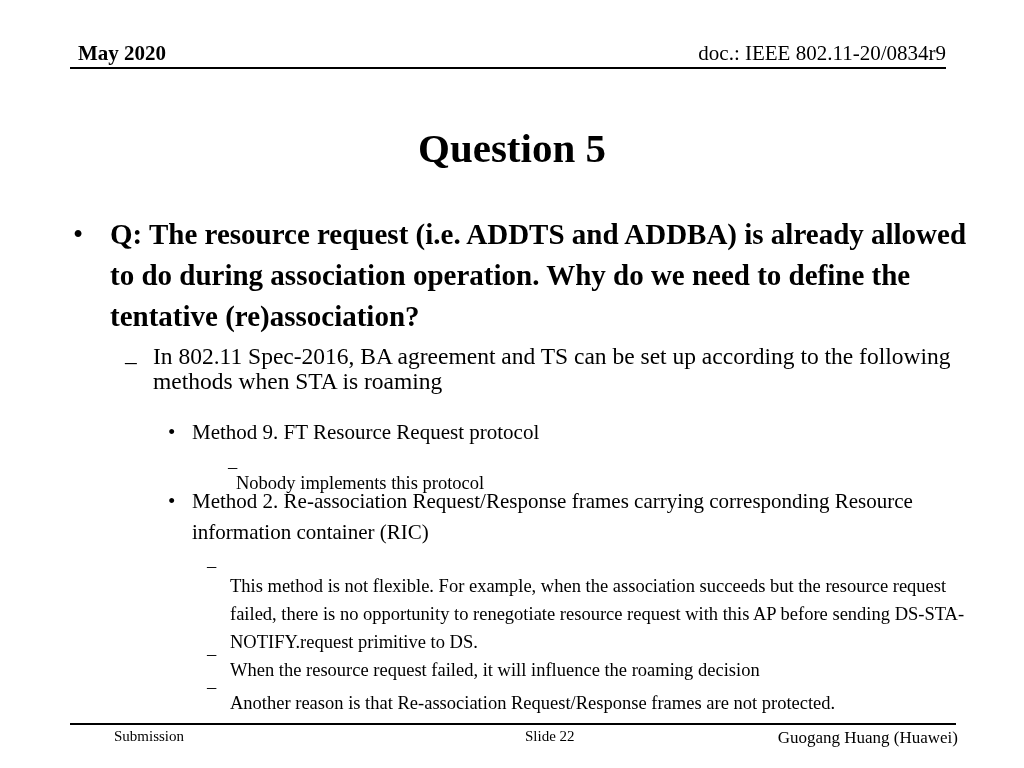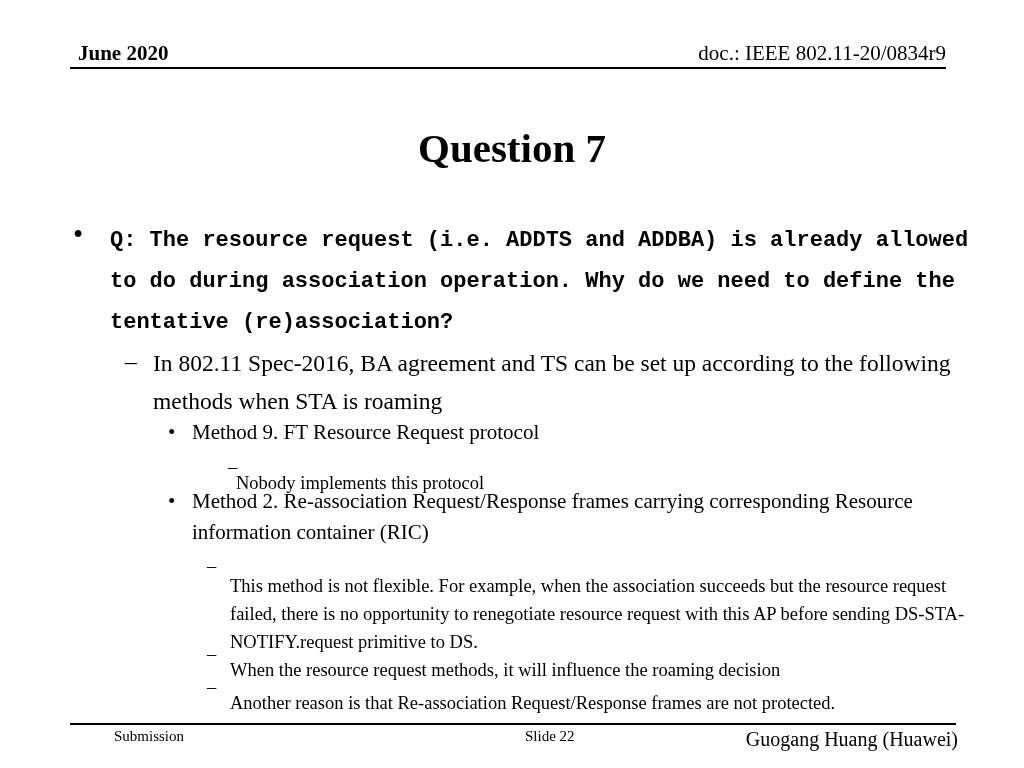--- a/index.html
+++ b/index.html
@@ -5,43 +5,43 @@
     html, body { margin:0; padding:0; }
     body {
       width:1024px; height:768px; background:#ffffff; position:relative; overflow:hidden;
       font-family:"Liberation Serif", "DejaVu Serif", serif; color:#000;
     }
     .hdr-left { position:absolute; left:78px; top:41px; font-size:21px; font-weight:bold; }
     .hdr-right { position:absolute; right:78px; top:41px; font-size:21px; font-weight:normal; }
     .hdr-line { position:absolute; left:70px; width:876px; top:67px; height:2px; background:#000; }
     .title { position:absolute; left:0; width:1024px; top:122px; text-align:center; font-size:41px; font-weight:bold; line-height:52px; }
     .content { position:absolute; left:0; top:0; width:1024px; }
-    .l1 { position:absolute; left:110px; top:220px; width:880px; font-size:22px; font-weight:bold; line-height:41px;font-family:Liberation Mono, monospace; }
+    .l1 { position:absolute; left:110px; top:214px; width:880px; font-size:29px; font-weight:bold; line-height:41px; }
     .l1-bullet { position:absolute; left:73px; top:214px; font-size:29px; line-height:41px; }
-    .l2 { position:absolute; left:153px; top:344px; width:830px; font-size:23.5px; line-height:38px; }
+    .l2 { position:absolute; left:153px; top:344px; width:830px; font-size:23.5px; line-height:25px; }
     .l2-dash { position:absolute; left:125px; top:344px; font-size:23.5px; line-height:34px; }
     .l3 { position:absolute; left:192px; font-size:21px; line-height:31px; width:800px; }
     .l3-bullet { position:absolute; left:168px; font-size:21px; line-height:31px; }
     .l4 { position:absolute; left:230px; font-size:18.5px; line-height:28px; width:750px;margin-top:16px; }
     .l4-dash { position:absolute; left:207px; font-size:18.5px; line-height:28px; }
     .ftr-line { position:absolute; left:70px; width:886px; top:723px; height:2px; background:#000; }
     .ftr-left { position:absolute; left:78px; top:728px; font-size:15px;margin-left:36px; }
     .ftr-center { position:absolute; left:489px; top:728px; font-size:15px;margin-left:36px; }
-    .ftr-right { position:absolute; right:66px; top:728px; font-size:20px; }
+    .ftr-right { position:absolute; right:66px; top:728px; font-size:17px; }
   </style>
 </head>
 <body>
 
 <div>
-  <div class="hdr-left">June 2020</div>
+  <div class="hdr-left">May 2020</div>
   <div class="hdr-right">doc.: IEEE 802.11-20/0834r9</div>
   <div class="hdr-line"></div>
 </div>
 
-<div class="title">Question 7</div>
+<div class="title">Question 5</div>
 
 <div class="content">
   <span class="l1-bullet">•</span>
   <div class="l1">Q: The resource request (i.e. ADDTS and ADDBA) is already allowed to do during association operation. Why do we need to define the tentative (re)association?</div>
 
   <span class="l2-dash">–</span>
   <div class="l2">In 802.11 Spec-2016, BA agreement and TS can be set up according to the following methods when STA is roaming</div>
 
   <span class="l3-bullet" style="top:417px">•</span>
   <div class="l3" style="top:417px">Method 9. FT Resource Request protocol</div>
@@ -49,21 +49,21 @@
   <span class="l4-dash" style="top:453px;left:228px">–</span>
   <div class="l4" style="top:453px;left:236px">Nobody implements this protocol</div>
 
   <span class="l3-bullet" style="top:486px">•</span>
   <div class="l3" style="top:486px;width:790px">Method 2. Re-association Request/Response frames carrying corresponding Resource information container (RIC)</div>
 
   <span class="l4-dash" style="top:552px">–</span>
   <div class="l4" style="top:556px">This method is not flexible. For example, when the association succeeds but the resource request failed, there is no opportunity to renegotiate resource request with this AP before sending DS-STA-NOTIFY.request primitive to DS.</div>
 
   <span class="l4-dash" style="top:640px">–</span>
-  <div class="l4" style="top:640px">When the resource request methods, it will influence the roaming decision</div>
+  <div class="l4" style="top:640px">When the resource request failed, it will influence the roaming decision</div>
 
   <span class="l4-dash" style="top:673px">–</span>
   <div class="l4" style="top:673px;width:760px">Another reason is that Re-association Request/Response frames are not protected.</div>
 </div>
 
 <div>
   <div class="ftr-line"></div>
   <div class="ftr-left">Submission</div>
   <div class="ftr-center">Slide 22</div>
   <div class="ftr-right">Guogang Huang (Huawei)</div>

